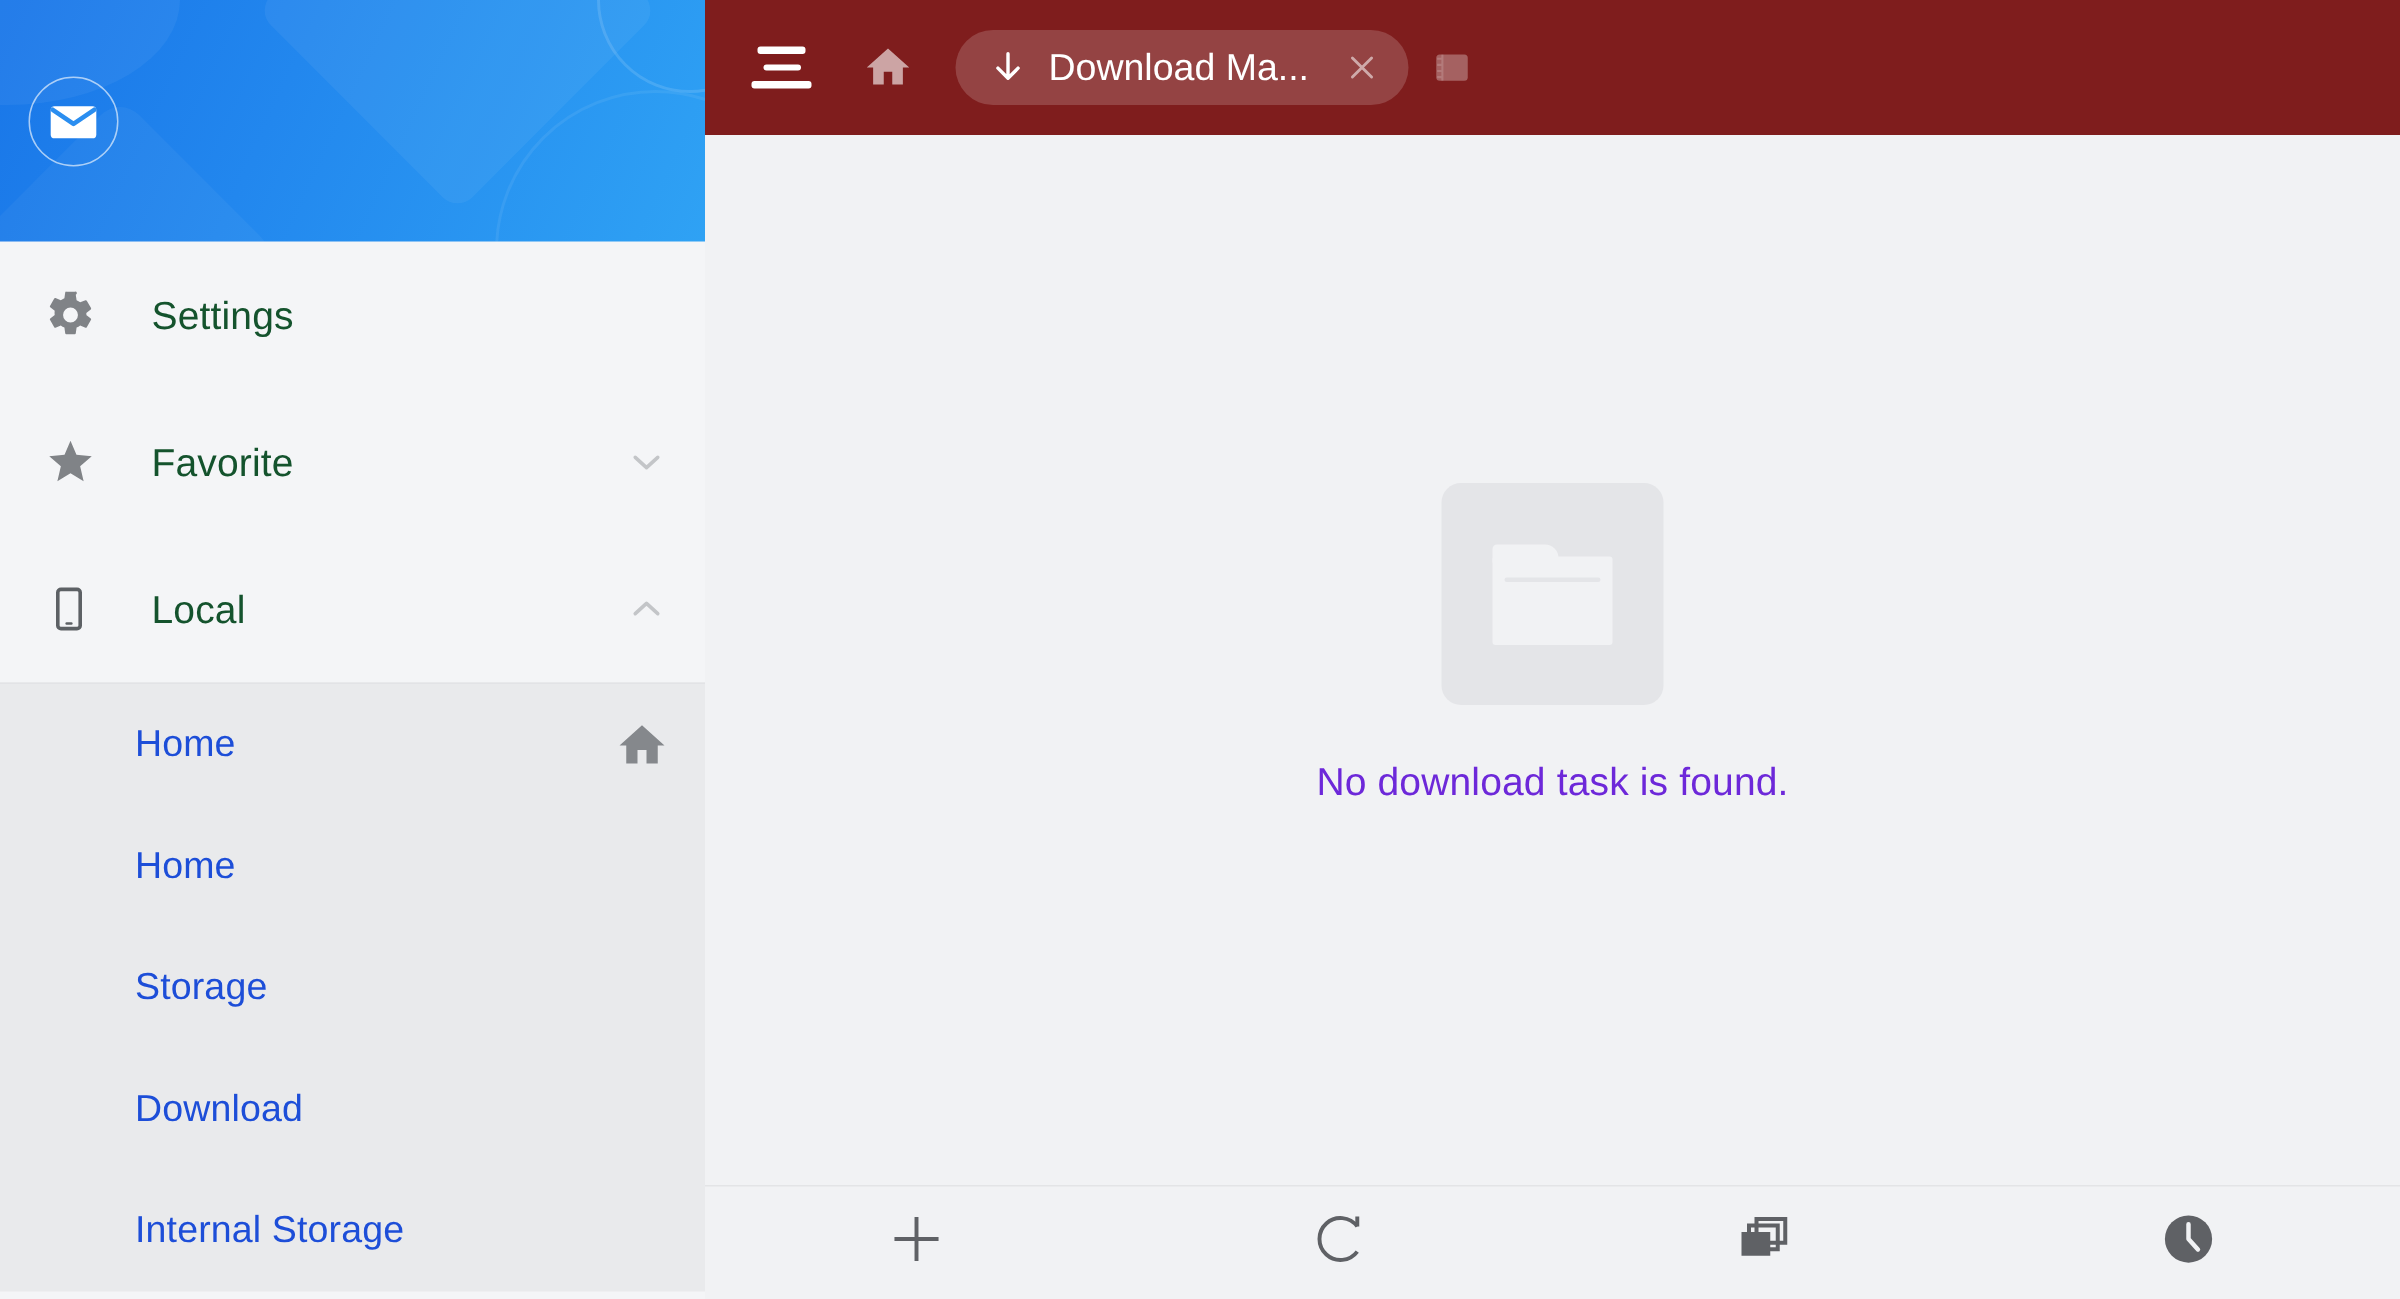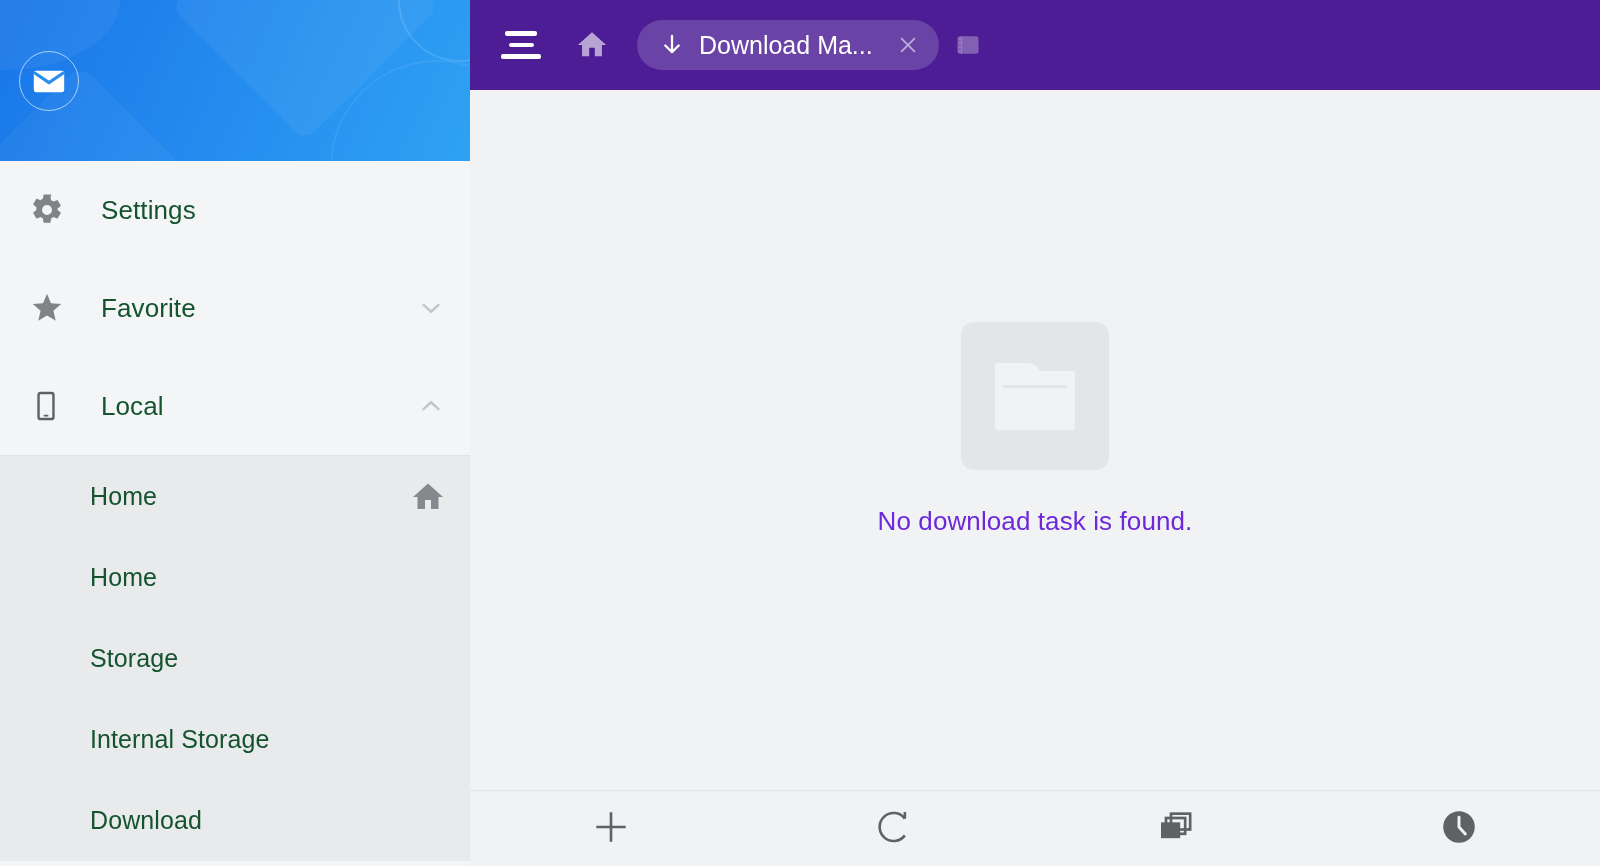--- a/index.html
+++ b/index.html
@@ -137,21 +137,21 @@
     position: relative;
     display: flex;
     align-items: center;
     height: 81px;
     padding: 0 24px 0 90px;
     box-sizing: border-box;
     cursor: default;
   }
   .sub-row .sub-label {
     font-size: 25px;
-    color: #14532d;
+    color: #1d4ed8;
     letter-spacing: 0.1px;
     white-space: nowrap;
   }
   .sub-row .sub-icon {
     margin-left: auto;
     width: 36px;
     height: 36px;
     display: flex;
     align-items: center;
     justify-content: center;
@@ -162,21 +162,21 @@
     position: absolute;
     left: 470px;
     top: 0;
     width: 1130px;
     height: 866px;
     background: #f1f2f4;
   }
   .toolbar {
     position: relative;
     height: 90px;
-    background: #4c1d95;
+    background: #7f1d1d;
     display: flex;
     align-items: center;
     padding-left: 25px;
     box-sizing: border-box;
   }
   .tb-btn {
     display: flex;
     align-items: center;
     justify-content: center;
     cursor: default;
@@ -443,25 +443,25 @@
 
       <div class="sub-row">
         <span class="sub-label">Home</span>
       </div>
 
       <div class="sub-row">
         <span class="sub-label">Storage</span>
       </div>
 
       <div class="sub-row">
+        <span class="sub-label">Download</span>
+      </div>
+
+      <div class="sub-row">
         <span class="sub-label">Internal Storage</span>
-      </div>
-
-      <div class="sub-row">
-        <span class="sub-label">Download</span>
       </div>
     </div>
   </aside>
 
   <section class="main">
 
     <div class="toolbar">
 
       <div class="tb-btn hamburger">
         <i></i>

